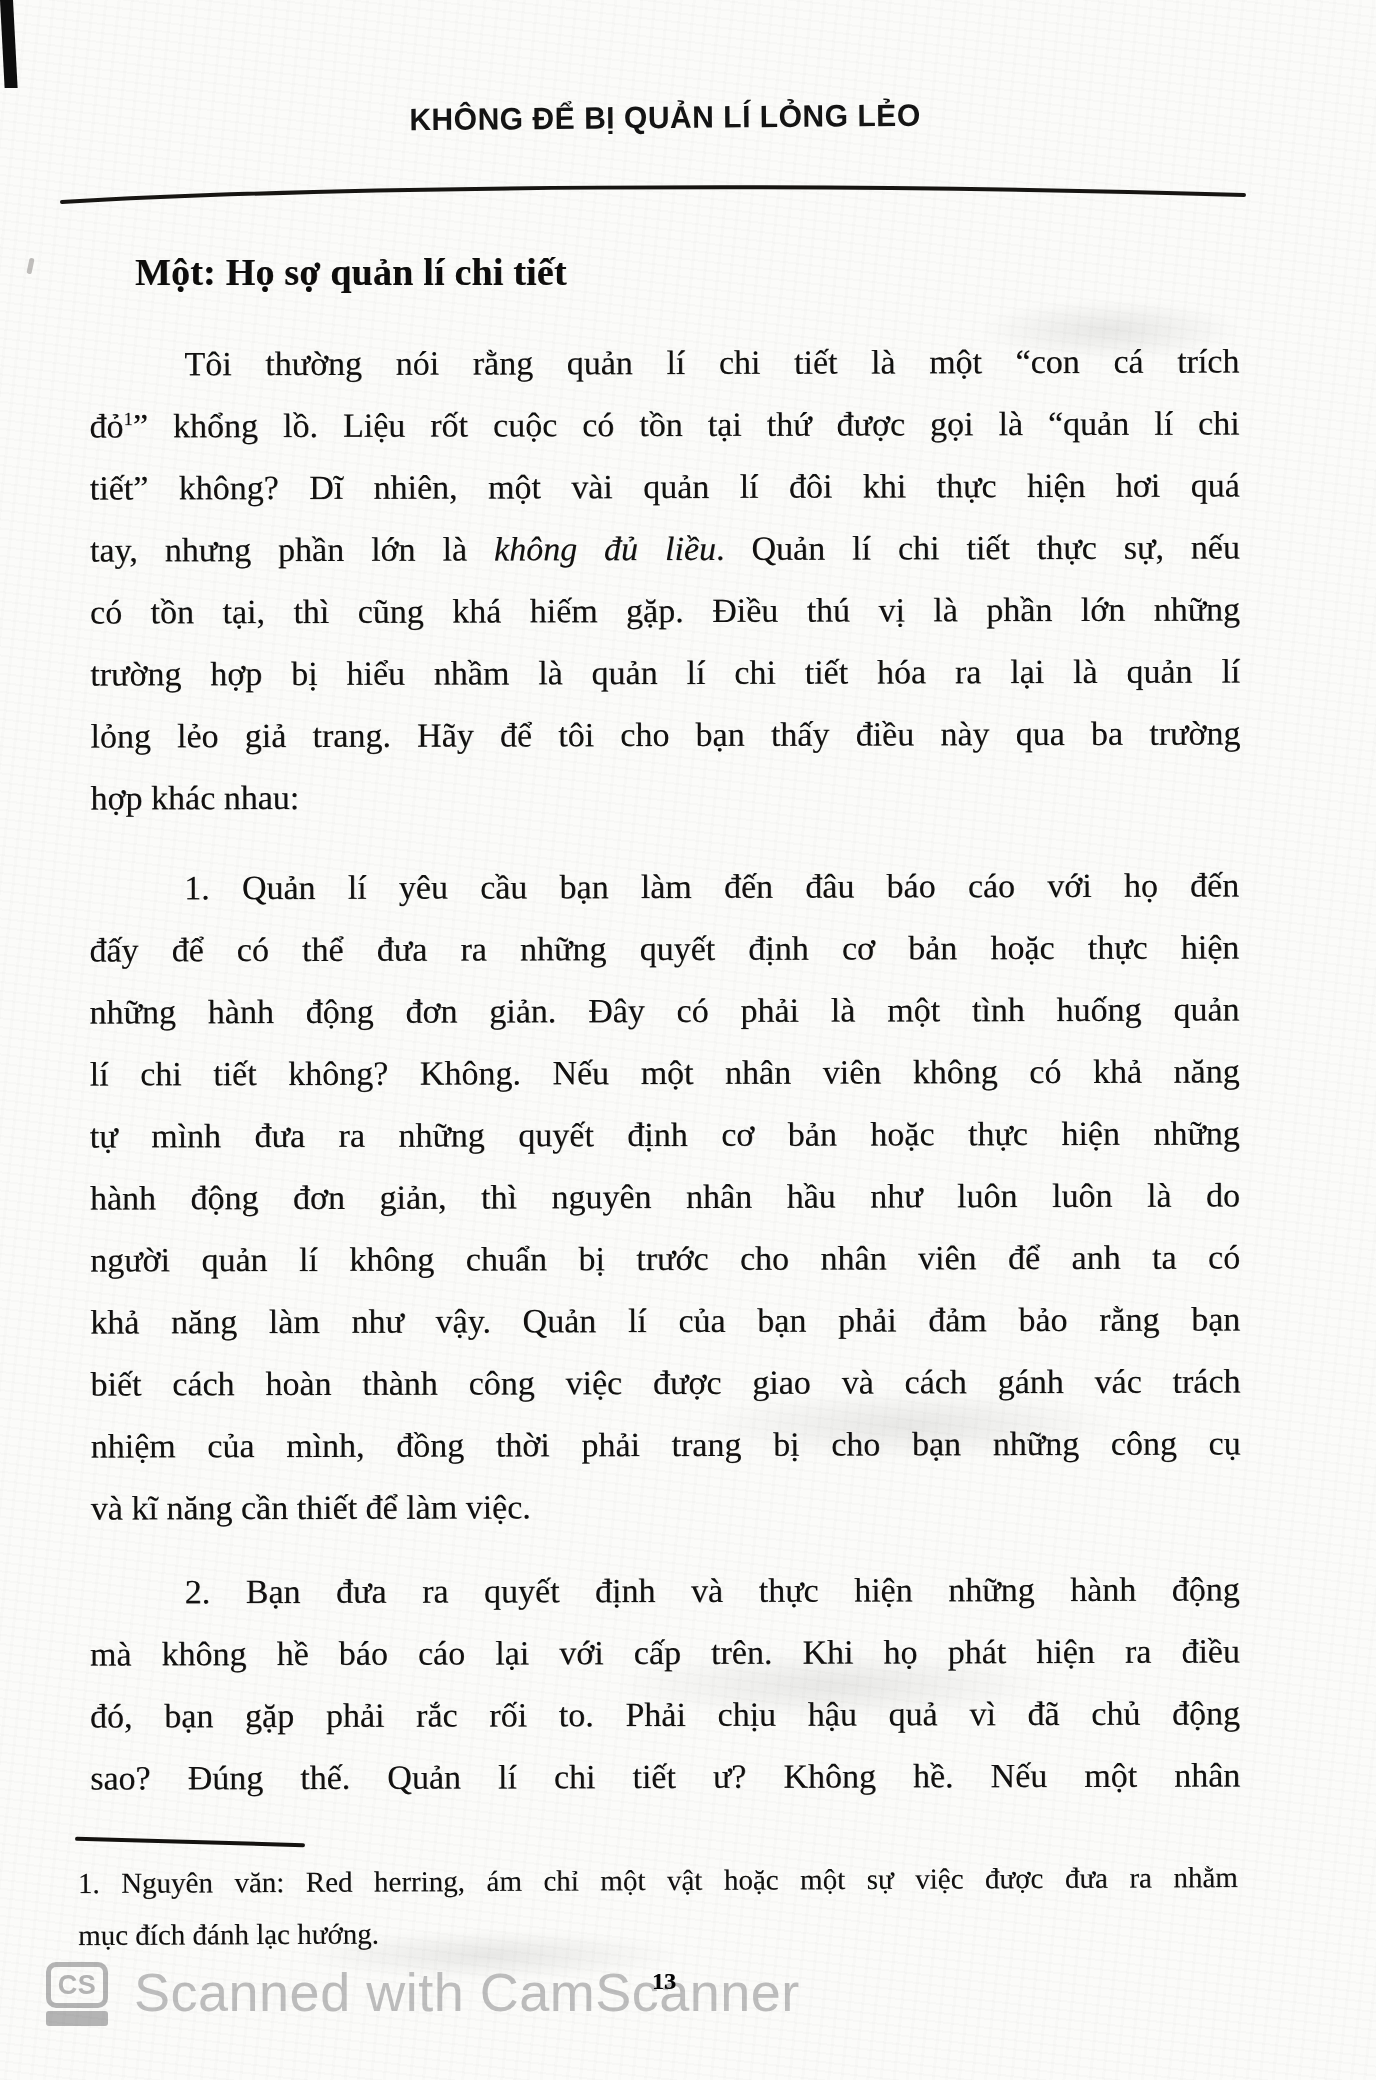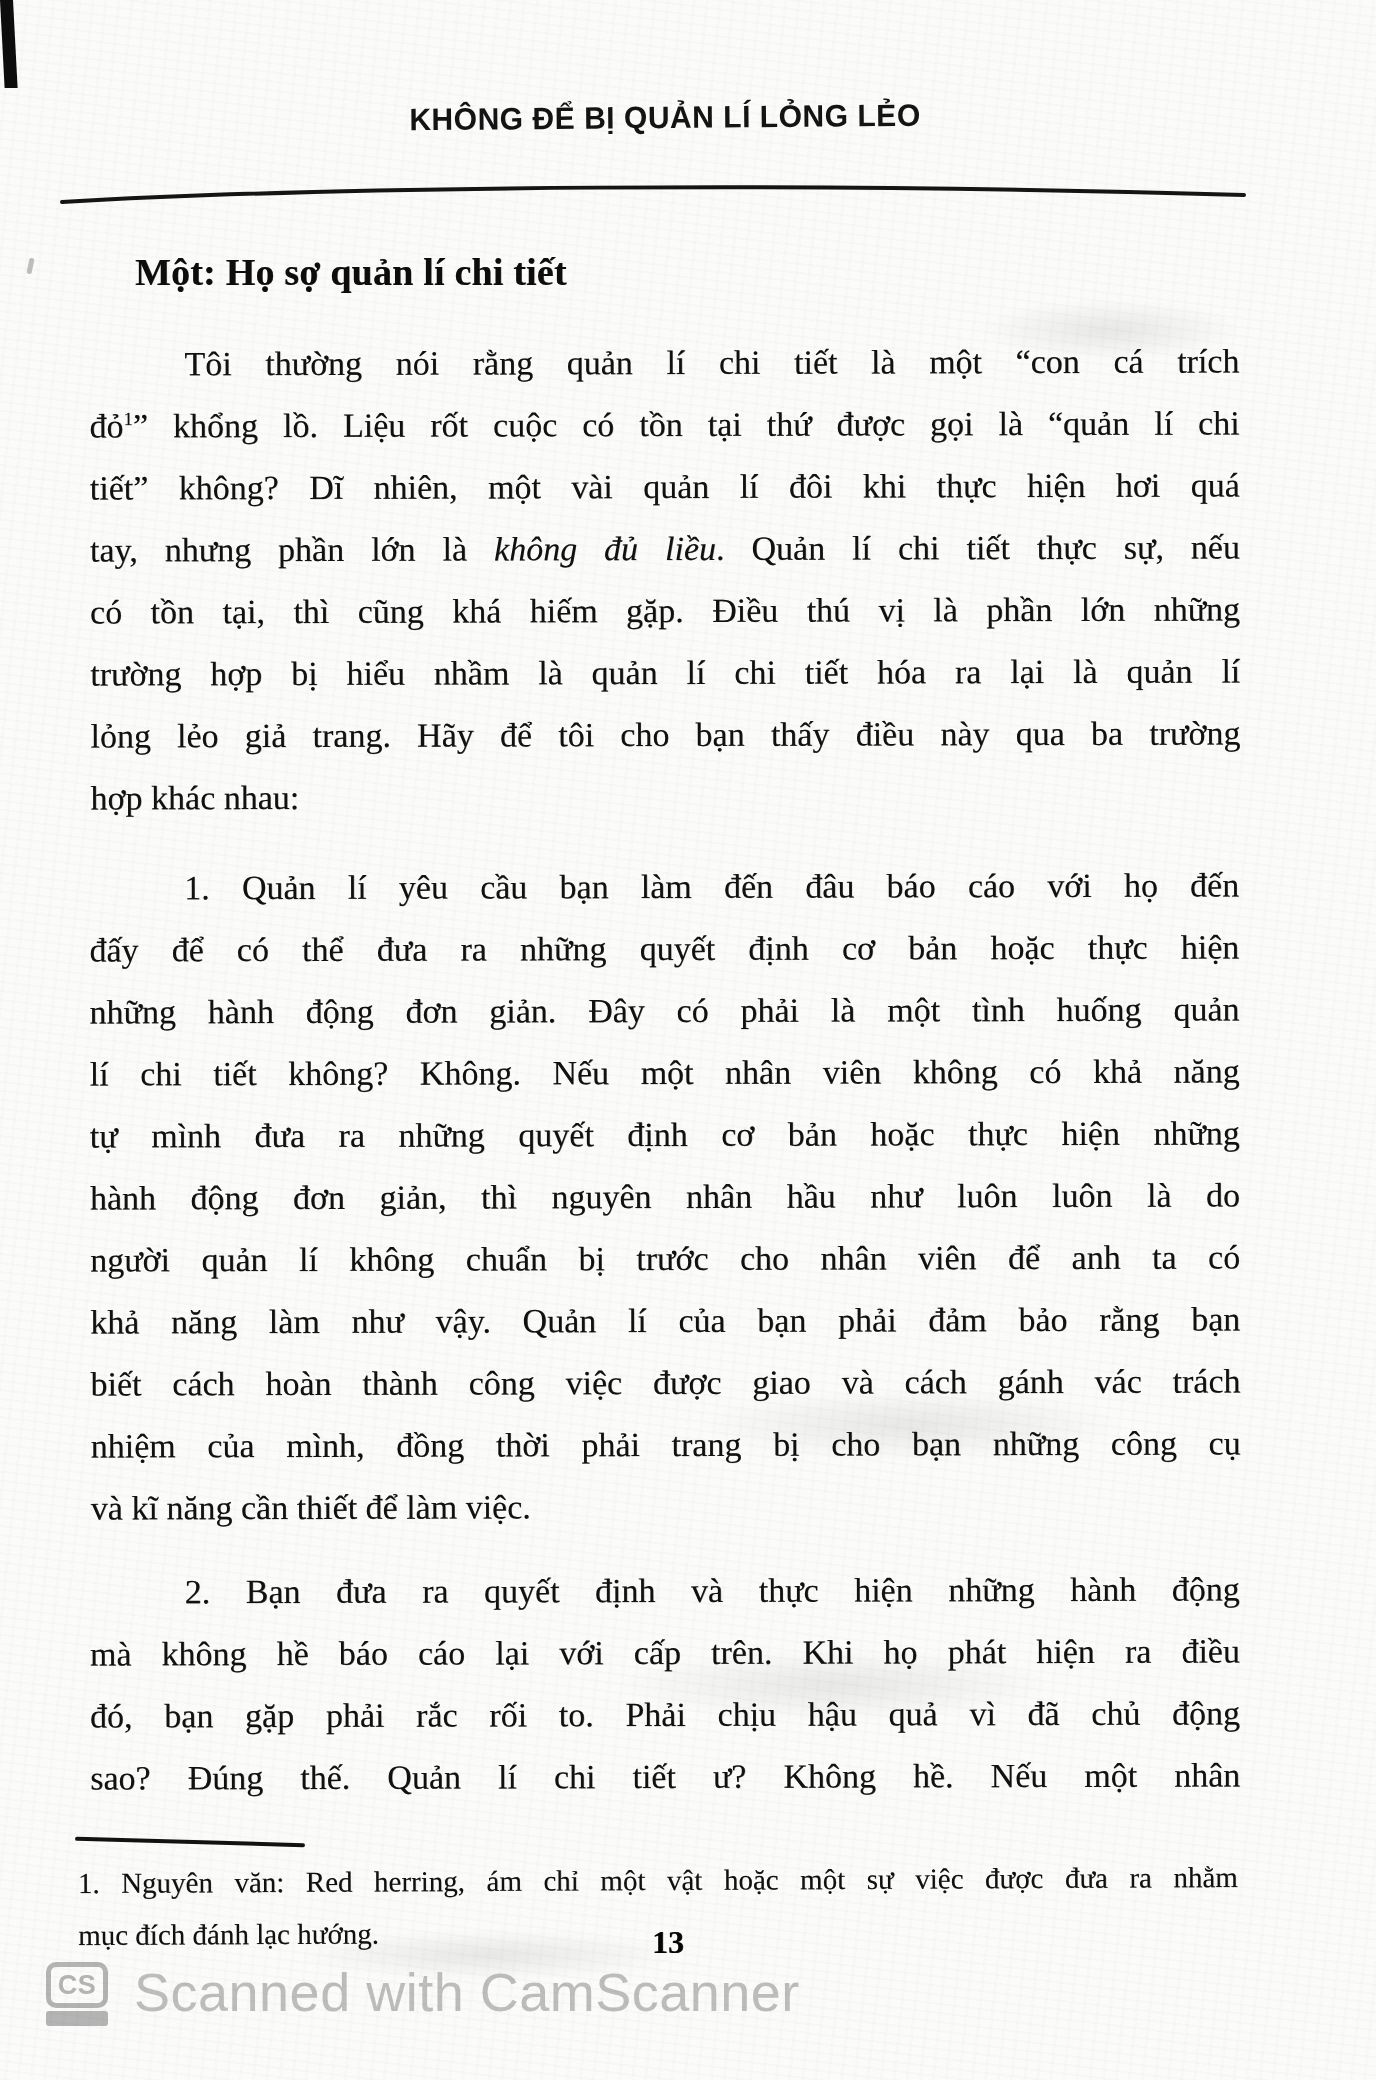--- a/index.html
+++ b/index.html
@@ -70,22 +70,22 @@
     display:flex;align-items:center;justify-content:center;
     font-family:"Liberation Sans","DejaVu Sans",sans-serif;
     font-weight:700;font-size:27px;color:#b4b4b4;letter-spacing:.5px;
   }
   .cs-bar{width:62px;height:15px;background:#b4b4b4;border-radius:3px;margin-top:3px;}
   .wm-text{
     font-family:"Liberation Sans","DejaVu Sans",sans-serif;
     font-size:54px;line-height:60px;color:#bdbdbd;letter-spacing:.5px;
   }
   .page-number{
-    position:absolute;left:652px;top:1924px;
-    font-size:32px;font-weight:700;color:#050505;z-index:5;
+    position:absolute;left:652px;top:1968px;
+    font-size:24px;font-weight:700;color:#050505;z-index:5;
     text-shadow:.4px .3px 0 rgba(0,0,0,.6);
   }
   
   .corner-bar{
     position:absolute;left:0;top:0;width:13px;height:88px;
     background:#0d0d0d;transform:skewX(3deg);transform-origin:top left;
   }
   .artifact{position:absolute;pointer-events:none;}
   .smudge{
     background:radial-gradient(closest-side, rgba(60,60,60,.10), rgba(60,60,60,0));

